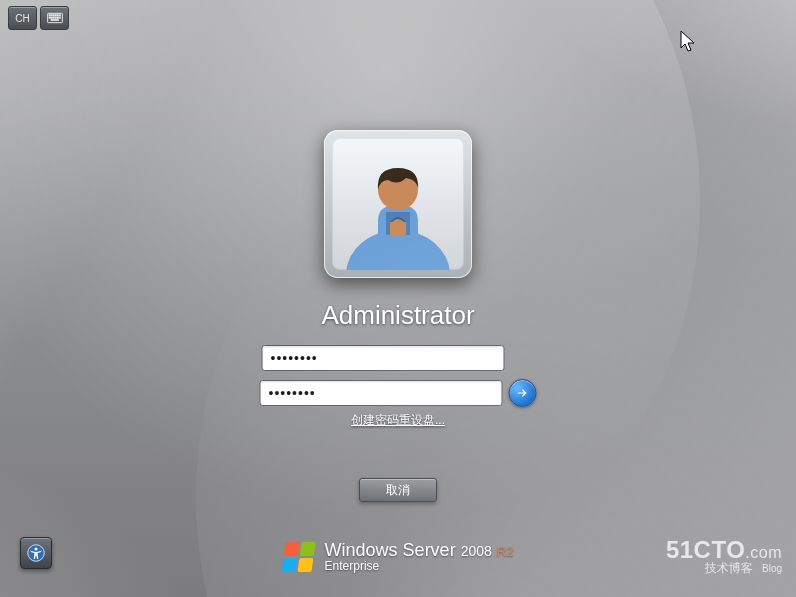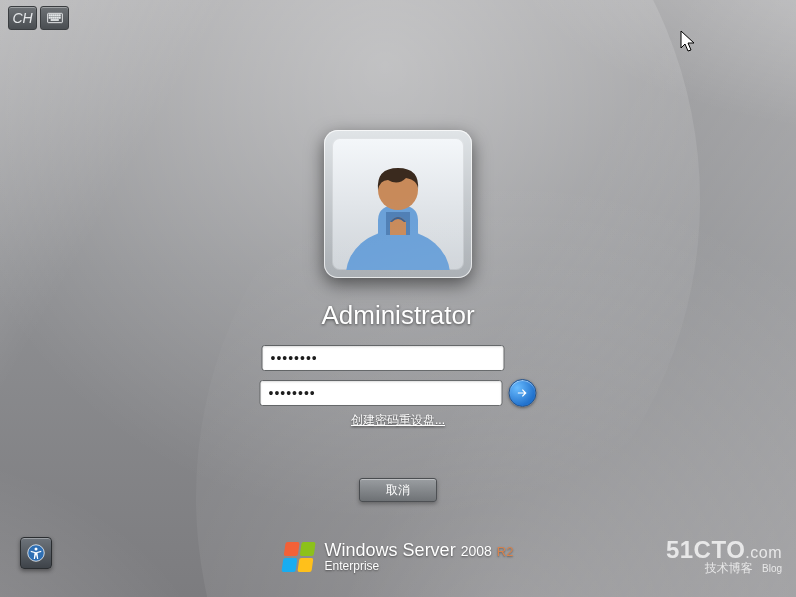--- a/index.html
+++ b/index.html
@@ -47,22 +47,21 @@
   top:6px;
   width:27px; height:22px;
   background: linear-gradient(#6d7175, #4a4e52);
   border: 1px solid #3a3d40;
   border-radius:3px;
   box-shadow: inset 0 1px 0 rgba(255,255,255,0.35);
   display:flex;
   align-items:center;
   justify-content:center;
   color:#e5e7e9;
-  font-size:14px;
-  font-style:italic;
+  font-size:10px;
 }
 .tl-btn.kb svg { width:16px; height:12px; fill:#e5e7e9; stroke:#e5e7e9; }
 
 
 .avatar-frame {
   position:absolute;
   left:50%; top:130px;
   transform:translateX(-50%);
   width:148px; height:148px;
   border-radius:14px;

